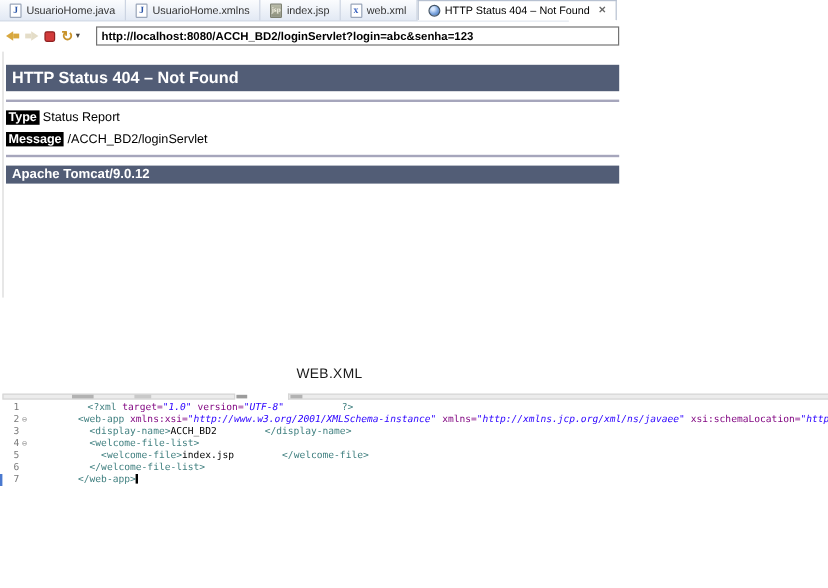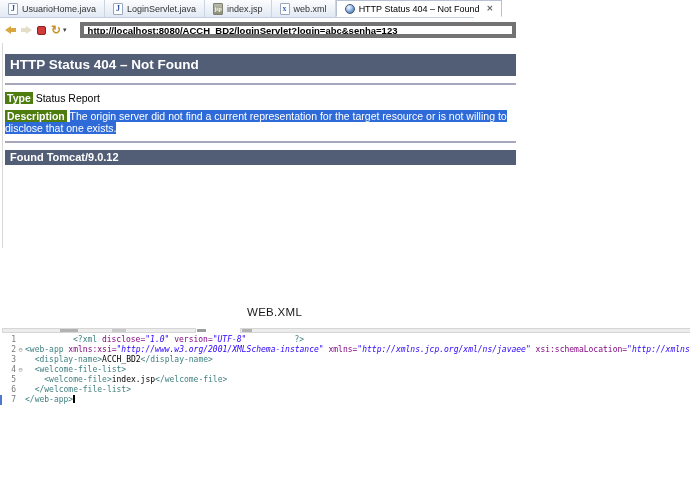--- a/index.html
+++ b/index.html
@@ -36,35 +36,35 @@
   .arr .head-l { width:0; height:0; border-top:4px solid transparent;
                  border-bottom:4px solid transparent; border-right:6px solid #d8a83f; }
   .arr .head-r { width:0; height:0; border-top:4px solid transparent;
                  border-bottom:4px solid transparent; border-left:6px solid #e4ddc8; }
   .arr .tail { width:5px; height:4px; background:#d8a83f; }
   .arr .tail.dis { background:#e4ddc8; }
   .stopsq { width:9px; height:9px; background:#d23b3b; border:1px solid #8e2020;
             border-radius:2px; }
   .refresh { font-size:12px; font-weight:bold; color:#c8932b; line-height:10px; }
   .caret { font-size:7px; color:#444; margin-left:2px; }
-  .urlbar { width:437px; height:16px; border:4px solid #737373; background:#fff;
+  .urlbar { width:437px; height:16px; border:1px solid #737373; background:#fff;
             font:600 9.5px "Liberation Sans", sans-serif; color:#000;
             padding:0 0 0 4px; margin-left:8px; outline:none; }
 
   .content-border { position:absolute; left:2px; top:43px; width:1px; height:205px;
                     background:#d8d8d8; }
 
   
   .errorpage { position:absolute; left:5px; top:54px; width:511px;
                font-family:"Liberation Sans", sans-serif; }
   .ep-h1 { background:#525D76; color:#fff; font-weight:bold; font-size:13.5px;
            padding:3px 5px 4px 5px; }
   .ep-hr { height:2px; background:#a6a6bc; border:none; margin:7px 0 7px 0; }
   .ep-row { font-size:10.5px; line-height:12px; margin-bottom:6px; color:#000; }
-  .ep-label { background:#4d7c0f; color:#fff; font-weight:bold; padding:0 2px; }
+  .ep-label { background:#000000; color:#fff; font-weight:bold; padding:0 2px; }
   .ep-hl { background:#2e6bd8; color:#fff; }
   .ep-h3 { background:#525D76; color:#fff; font-weight:bold; font-size:11px;
            padding:1px 5px 2px 5px; margin-top:0; }
 
   
   .caption { position:absolute; left:247px; top:306px; font-size:11.5px;
              color:#1a1a1a; letter-spacing:0.3px; }
 
   
   .strip { position:absolute; top:328px; height:5px; background:#ececec;
@@ -74,39 +74,39 @@
   
   .editor { position:absolute; top:335px; left:0; width:690px; height:75px;
             background:#fff; font-family:"DejaVu Sans Mono", monospace;
             font-size:8px; line-height:10px; overflow:hidden; }
   .cl { display:flex; height:10px; position:relative; white-space:pre; }
   .cur-mark { position:absolute; left:0; top:0; width:2px; height:10px;
               background:#4a79cf; }
   .ln { width:16px; text-align:right; color:#7a7a7a; flex:none; }
   .fold { width:9px; text-align:center; color:#9a9a9a; font-size:7px; flex:none; }
   .code { flex:1; white-space:pre; }
-  .code .tag  { color:#3F7F7F; }
+  .code .tag  { color:#3F7F7F;margin-left:40px; }
   .code .attr { color:#7F007F; }
   .code .str  { color:#2A00FF; font-style:italic; }
   .code .txt  { color:#000; font-weight:normal; }
   .code .pi   { color:#3F7F7F;margin-left:48px; }
   .caret-bar { display:inline-block; width:1.5px; height:8px; background:#000;
                vertical-align:-1px; }
 </style>
 </head>
 <body>
 
 <div class="tabbar">
   <div class="tab">
     <span class="ficon java">J</span>
     <span>UsuarioHome.java</span>
   </div>
   <div class="tab">
     <span class="ficon java">J</span>
-    <span>LoginServlet.java</span>
+    <span>UsuarioHome.xmlns</span>
   </div>
   <div class="tab">
     <span class="ficon jsp">jsp</span>
     <span>index.jsp</span>
   </div>
   <div class="tab">
     <span class="ficon xml">x</span>
     <span>web.xml</span>
   </div>
   <div class="tab active">
@@ -142,39 +142,39 @@
 <div class="content-border"></div>
 
 <div class="errorpage">
   <div class="ep-h1">HTTP Status 404 – Not Found</div>
   <div class="ep-hr"></div>
   <div class="ep-row">
     <span class="ep-label">Type</span>
     <span>Status Report</span>
   </div>
   <div class="ep-row">
-    <span class="ep-label">Description</span>
-    <span class="ep-hl">The origin server did not find a current representation for the target resource or is not willing to disclose that one exists.</span>
+    <span class="ep-label">Message</span>
+    <span>/ACCH_BD2/loginServlet</span>
   </div>
   <div class="ep-hr"></div>
-  <div class="ep-h3">Found Tomcat/9.0.12</div>
+  <div class="ep-h3">Apache Tomcat/9.0.12</div>
 </div>
 
 <div class="caption">WEB.XML</div>
 
 <div class="strip" style="left:2px; width:194px;"></div>
 <div class="strip" style="left:240px; width:450px; border-right:none;"></div>
 <div class="strip-dash" style="left:60px; width:18px;"></div>
 <div class="strip-dash" style="left:112px; width:14px; background:#c9c9c9;"></div>
 <div class="strip-dash" style="left:197px; width:9px; background:#9c9c9c;"></div>
 <div class="strip-dash" style="left:242px; width:10px;"></div>
 
 <div class="editor">
   <div>
-      <div class="cl"><span class="ln">1</span><span class="fold"></span><span class="code"><span class="pi">&lt;?xml </span><span class="attr">disclose=</span><span class="str">"1.0"</span><span class="attr"> version=</span><span class="str">"UTF-8"</span><span class="pi">?&gt;</span></span></div>
+      <div class="cl"><span class="ln">1</span><span class="fold"></span><span class="code"><span class="pi">&lt;?xml </span><span class="attr">target=</span><span class="str">"1.0"</span><span class="attr"> version=</span><span class="str">"UTF-8"</span><span class="pi">?&gt;</span></span></div>
       <div class="cl"><span class="ln">2</span><span class="fold">⊖</span><span class="code"><span class="tag">&lt;web-app </span><span class="attr">xmlns:xsi=</span><span class="str">"http://www.w3.org/2001/XMLSchema-instance"</span><span class="attr"> xmlns=</span><span class="str">"http://xmlns.jcp.org/xml/ns/javaee"</span><span class="attr"> xsi:schemaLocation=</span><span class="str">"http://xmlns.j</span></span></div>
       <div class="cl"><span class="ln">3</span><span class="fold"></span><span class="code"><span class="tag">  &lt;display-name&gt;</span><span class="txt">ACCH_BD2</span><span class="tag">&lt;/display-name&gt;</span></span></div>
       <div class="cl"><span class="ln">4</span><span class="fold">⊖</span><span class="code"><span class="tag">  &lt;welcome-file-list&gt;</span></span></div>
       <div class="cl"><span class="ln">5</span><span class="fold"></span><span class="code"><span class="tag">    &lt;welcome-file&gt;</span><span class="txt">index.jsp</span><span class="tag">&lt;/welcome-file&gt;</span></span></div>
       <div class="cl"><span class="ln">6</span><span class="fold"></span><span class="code"><span class="tag">  &lt;/welcome-file-list&gt;</span></span></div>
       <div class="cl"><span class="cur-mark"></span><span class="ln">7</span><span class="fold"></span><span class="code"><span class="tag">&lt;/web-app&gt;</span><span class="caret-bar"></span></span></div>
     </div>
 </div>
 
 </body></html>

